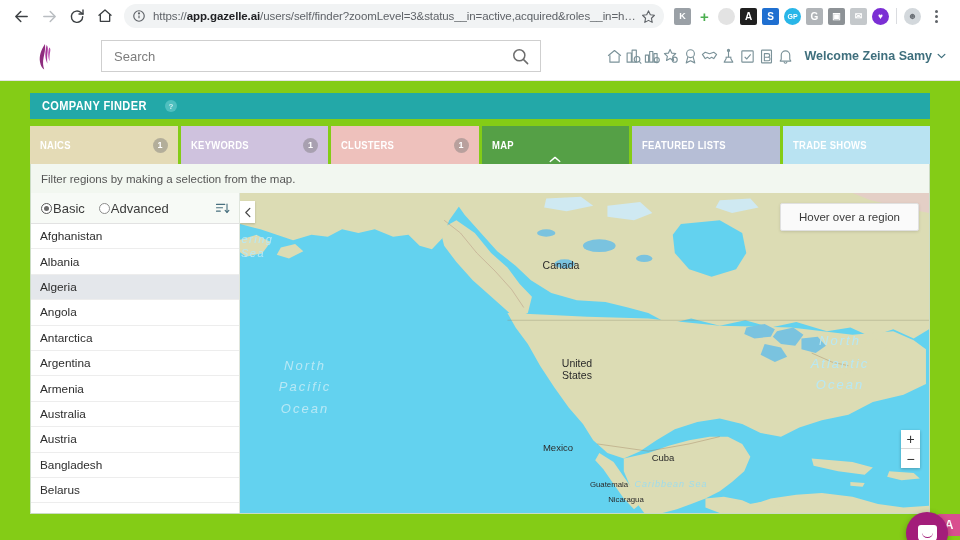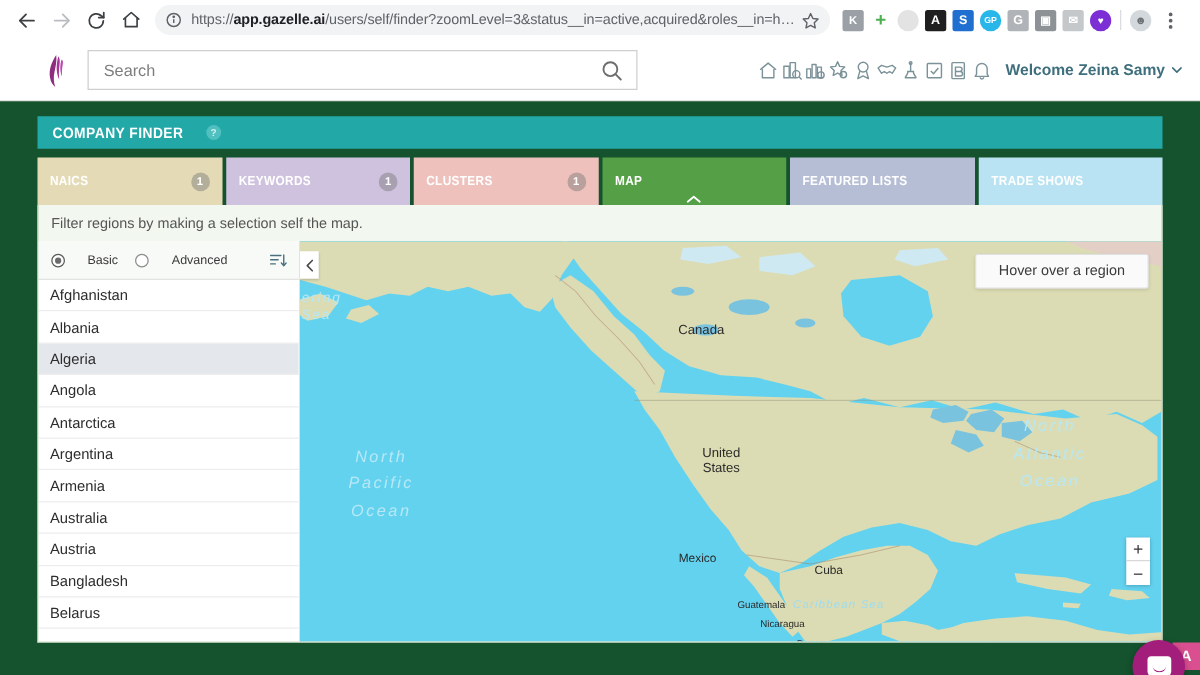--- a/index.html
+++ b/index.html
@@ -89,20 +89,21 @@
   }
   .searchbox {
     width: 440px;
     height: 32px;
     border: 1px solid #cfcfcf;
     background: #fff;
     display: flex;
     align-items: center;
     padding: 0 10px 0 12px;
     flex: 0 0 auto;
+    margin-left: 31px;
   }
   .searchbox input {
     flex: 1 1 auto;
     border: none; outline: none;
     font-size: 13px;
     color: #6e6e6e;
     font-family: "Liberation Sans", sans-serif;
     background: transparent;
   }
   .searchbox input::placeholder { color: #7d7d7d; }
@@ -119,21 +120,21 @@
     color: #3f6f7d;
     font-weight: 700;
     margin-left: 8px;
     display: flex; align-items: center; gap: 5px;
     white-space: nowrap;
   }
   .caret-dn { width:9px; height:6px; flex:0 0 auto; }
 
   
   .page {
-    background: #14532d;
+    background: #84cc16;
     height: 459px;
     padding: 12px 30px 0 30px;
     position: relative;
   }
   .finder-bar {
     background: #23a8a8;
     height: 26px;
     display: flex;
     align-items: center;
     padding: 0 12px;
@@ -233,22 +234,22 @@
   .mode-row {
     height: 31px;
     background: #f7faf6;
     display: flex;
     align-items: center;
     padding: 0 6px 0 10px;
     border-bottom: 1px solid #e2e2e2;
     flex: 0 0 auto;
   }
   .radio {
-    display: flex; align-items: center; gap: 18px;
-    font-size: 10px; color: #3a3a3a;
+    display: flex; align-items: center; gap: 1px;
+    font-size: 13px; color: #3a3a3a;
     margin-right: 14px;
     cursor: pointer;
   }
   .radio .dot {
     width: 11px; height: 11px;
     border-radius: 50%;
     border: 1px solid #8d8d8d;
     background: #fff;
     position: relative;
     flex: 0 0 auto;
@@ -585,21 +586,21 @@
     </div>
     <div class="tab" style="background:#b6bed6">
       <span class="tab-label">FEATURED LISTS</span>
     </div>
     <div class="tab" style="background:#b9e3f2">
       <span class="tab-label">TRADE SHOWS</span>
     </div>
   </div>
 
   <div class="panel">
-    <div class="panel-hint">Filter regions by making a selection self the map.</div>
+    <div class="panel-hint">Filter regions by making a selection from the map.</div>
 
     <div class="panel-body">
 
       <div class="left-col">
         <div class="mode-row">
           <label class="radio sel">
             <span class="dot"></span>
             <span>Basic</span>
           </label>
           <label class="radio">

